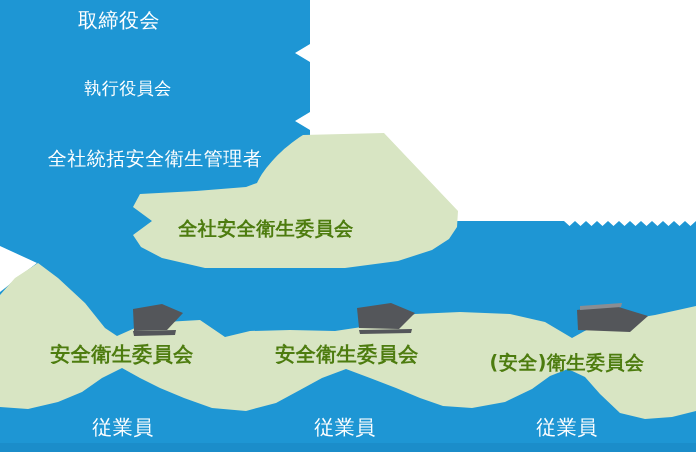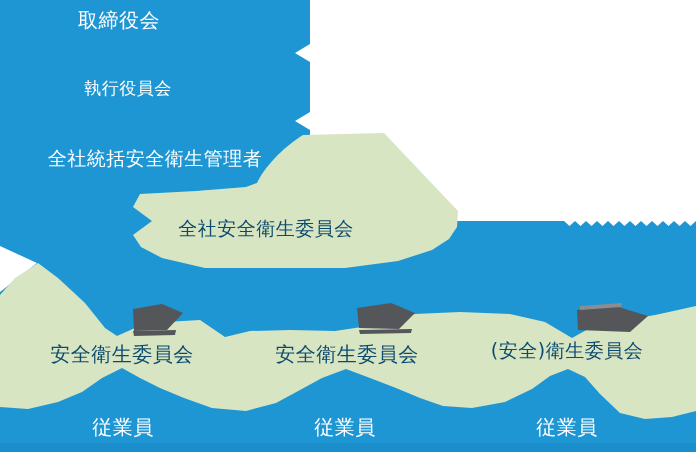--- a/index.html
+++ b/index.html
@@ -12,21 +12,21 @@
   }
   .stage svg{position:absolute;left:0;top:0;display:block;}
   .lbl{
     position:absolute;
     transform:translateX(-50%);
     white-space:nowrap;
     line-height:1.1;
     letter-spacing:0.5px;
   }
   .lbl.white{color:#ffffff;font-weight:500;}
-  .lbl.dark{color:#0c4a6e;font-weight:400;}
+  .lbl.dark{color:#4d7c0f;font-weight:700;}
   .fs20{font-size:20px;}
   .fs19{font-size:19px;}
   .fs17{font-size:17px;}
 </style>
 </head>
 <body>
 
 <div class="stage">
 
   <svg width="696" height="452" viewBox="0 0 696 452">
@@ -67,19 +67,19 @@
   </svg>
 
   <div class="lbl white fs20" style="left:119px;top:9px;">取締役会</div>
   <div class="lbl white fs17" style="left:128px;top:79px;">執行役員会</div>
   <div class="lbl white fs19" style="left:125px;top:148px;margin-left:30px;">全社統括安全衛生管理者</div>
 
   <div class="lbl dark fs19" style="left:266px;top:218px;">全社安全衛生委員会</div>
 
   <div class="lbl dark fs20" style="left:122px;top:343px;">安全衛生委員会</div>
   <div class="lbl dark fs20" style="left:347px;top:343px;">安全衛生委員会</div>
-  <div class="lbl dark fs19" style="left:567px;top:340px;">(安全)衛生委員会</div>
+  <div class="lbl dark fs19" style="left:567px;top:352px;">(安全)衛生委員会</div>
 
   <div class="lbl white fs20" style="left:123px;top:416px;">従業員</div>
   <div class="lbl white fs20" style="left:345px;top:416px;">従業員</div>
   <div class="lbl white fs20" style="left:567px;top:416px;">従業員</div>
 
 </div>
 
 </body></html>

